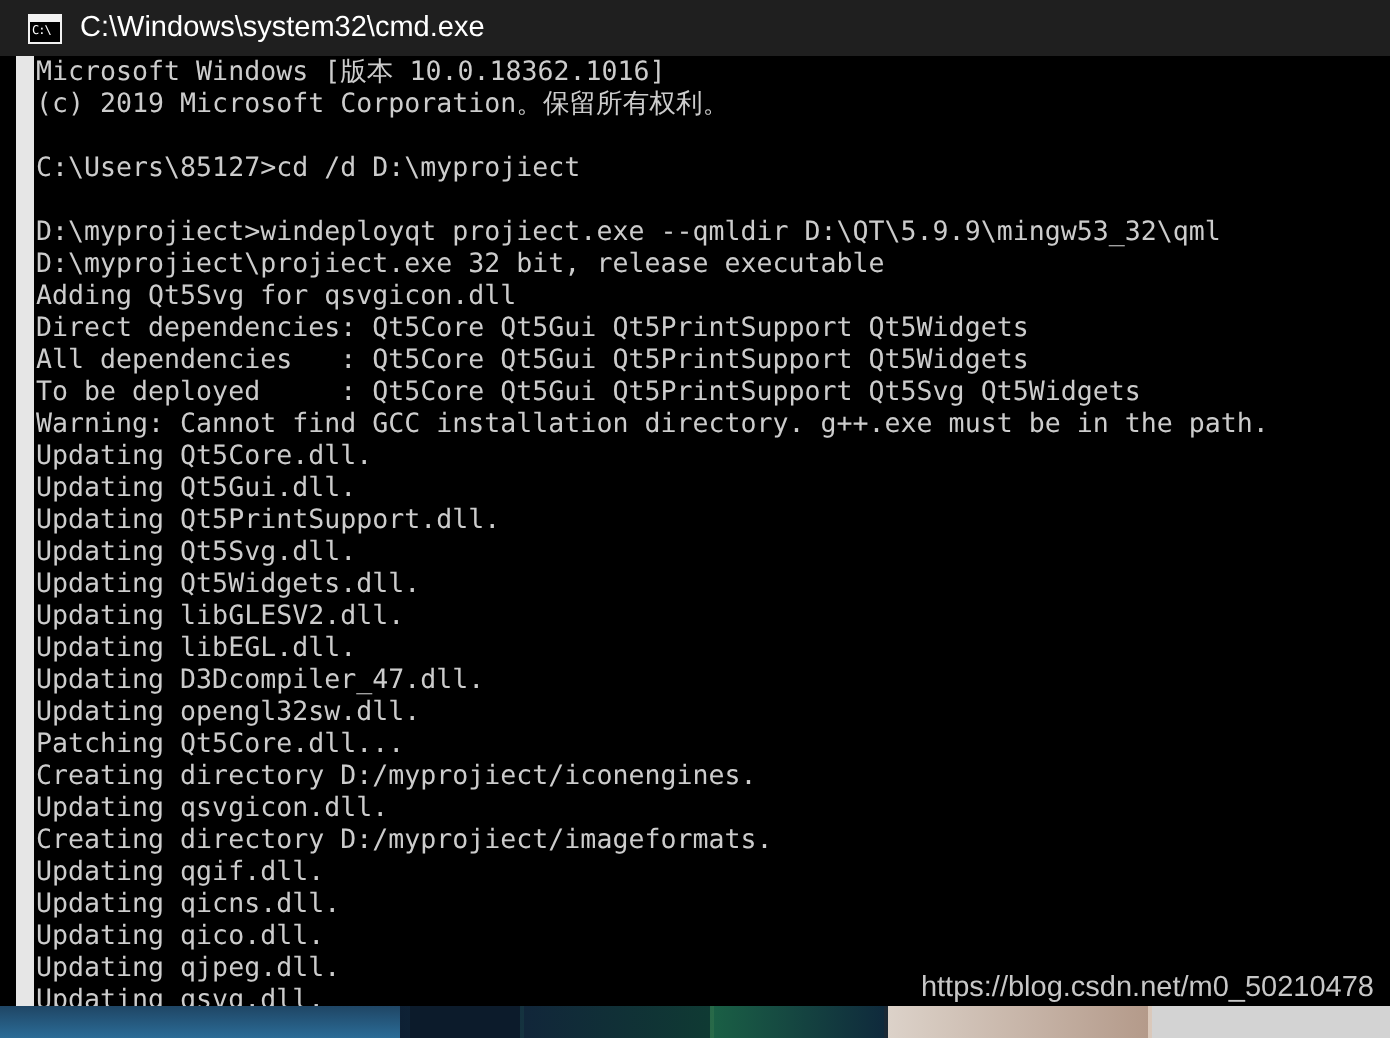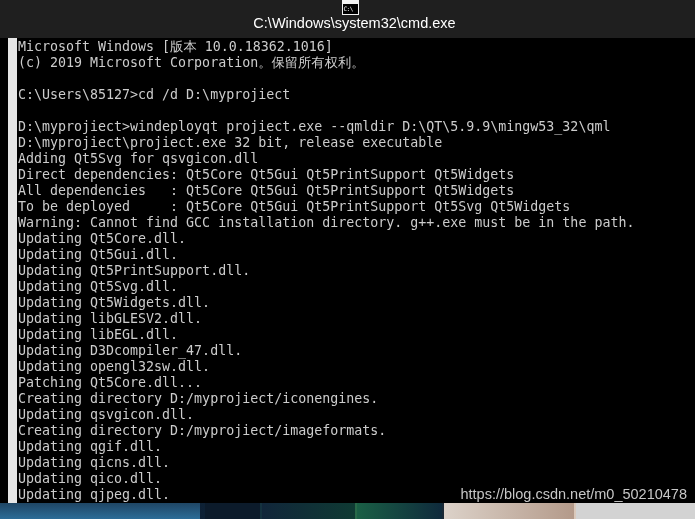--- a/index.html
+++ b/index.html
@@ -49,27 +49,26 @@
     left: 0; top: 0;
     width: 695px;
     height: 503px;
     background: #000000;
     overflow: hidden;
   }
 
   
   #titlebar {
     position: relative;
-    height: 38px;
+    height: 28px;
     background: #1f1f1f;
     display: flex;
     align-items: center;
     padding-left: 14px;
     box-sizing: border-box;
-    flex-direction: column;
   }
   #app-icon {
     width: 17px; height: 15px;
     flex: 0 0 auto;
     position: relative;
     border: 1px solid #f2f2f2;
     background: #000;
     box-sizing: border-box;
     margin-right: 9px;
   }

